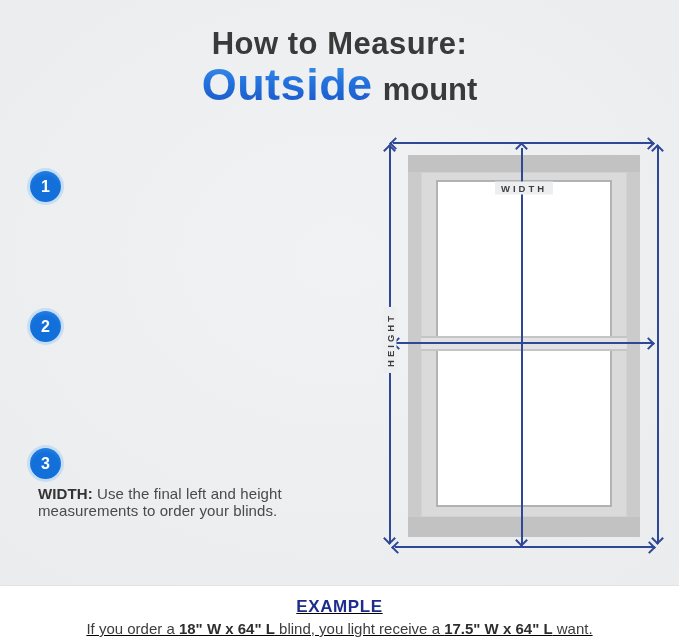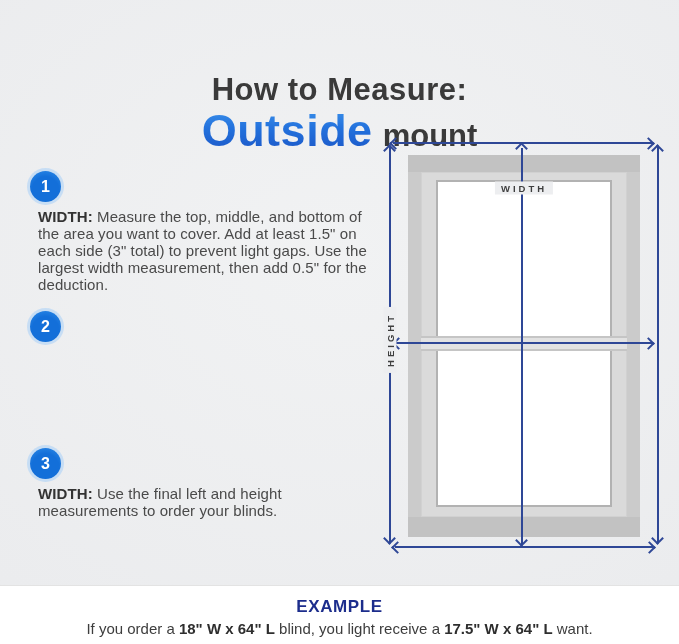--- a/index.html
+++ b/index.html
@@ -12,21 +12,21 @@
   *{margin:0;padding:0;box-sizing:border-box;}
   html,body{background:#fff;}
   body{font-family:"Liberation Sans","DejaVu Sans",sans-serif;}
   #canvas{
     position:relative;width:679px;height:644px;overflow:hidden;
     background:radial-gradient(120% 100% at 50% 40%, #f1f2f3 0%, #ebecee 65%, #e6e7e9 100%);
   }
 
   
   .title-wrap{position:absolute;top:27px;left:0;width:100%;text-align:center;}
-  .title-line1{font-size:31px;font-weight:700;color:var(--ink);letter-spacing:.5px;line-height:1.1;margin-top:46px;}
+  .title-line1{font-size:31px;font-weight:700;color:var(--ink);letter-spacing:.5px;line-height:1.1;}
   .title-line2{margin-top:1px;line-height:1.0;text-align:center;}
   .title-outside{font-size:45px;font-weight:800;letter-spacing:.5px;color:#1d63d2;vertical-align:baseline;}
   @supports ((-webkit-background-clip:text) or (background-clip:text)){
     .title-outside{
       background:linear-gradient(180deg,#3f95ec 0%,#2372dd 45%,#1a53c4 100%);
       -webkit-background-clip:text;background-clip:text;
       -webkit-text-fill-color:transparent;color:transparent;
     }
   }
   .title-mount{font-size:31px;font-weight:700;color:var(--ink);margin-left:10px;}
@@ -62,41 +62,40 @@
   .dim-label{
     position:absolute;z-index:4;background:#edeef0;padding:1px 6px;
     font-size:9.5px;font-weight:700;letter-spacing:3px;color:#3e3e3e;white-space:nowrap;
   }
   #width-label{left:524px;top:144px;transform:translate(-50%,-50%);margin-top:44px;}
   #height-label{left:390px;top:340px;transform:translate(-50%,-50%) rotate(-90deg);}
 
   
   .footer{
     position:absolute;left:0;top:585px;width:100%;height:59px;background:#fff;
-    text-align:center;border-top:1px solid #e3e3e3;
+    text-align:center;border-top:1px solid #e3e3e3;text-decoration:underline;
   }
   .example-heading{margin-top:11px;font-size:17px;font-weight:700;color:var(--heading-navy);letter-spacing:.6px;}
   .example-line{margin-top:3px;font-size:15px;color:#3d3d3d;}
   .example-line b{font-weight:700;color:#2e2e2e;}
 </style>
 </head>
 <body>
 
 <div id="canvas">
 
   <div class="title-wrap">
     <div class="title-line1">How to Measure:</div>
     <div class="title-line2">
       <span class="title-outside">Outside</span><span class="title-mount">mount</span>
     </div>
   </div>
 
   <div class="step" id="step-1">
     <div class="step-num">1</div>
-    <p class="step-text"><b class="step-label">WIDTH:</b> <span>Measure the top, middle, and bottom of the area you want to cover. Add at least 1.5" on each side (3" total) to prevent light gaps. Use the largest width measurement, then add 0.5" for the deduction.</span></p>
   </div>
 
   <div class="step" id="step-2">
     <div class="step-num">2</div>
   </div>
 
   <div class="step" id="step-3">
     <div class="step-num">3</div>
     <p class="step-text"><b class="step-label">WIDTH:</b> <span>Use the final left and height measurements to order your blinds.</span></p>
   </div>

